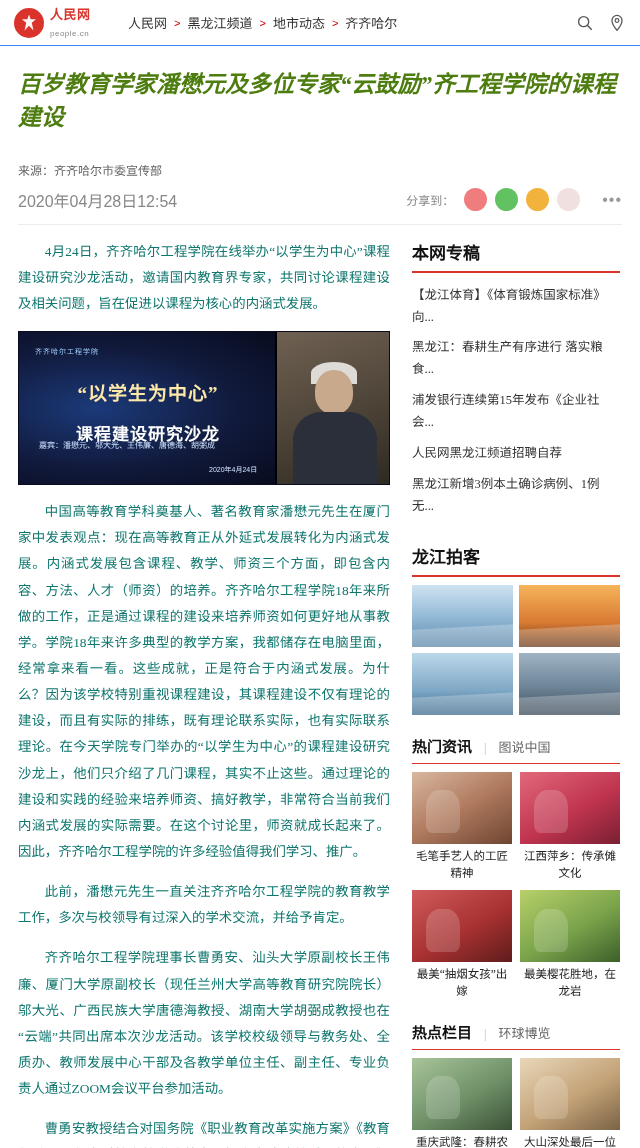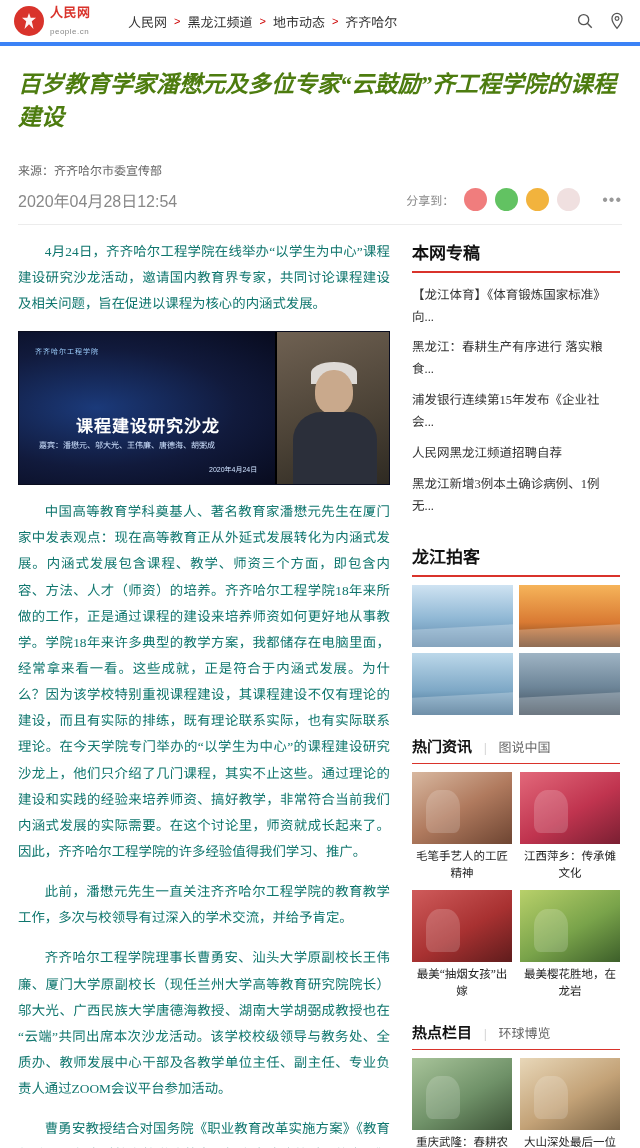--- a/index.html
+++ b/index.html
@@ -12,21 +12,21 @@
     width: 640px;
     min-height: 1148px;
     margin: 0 auto;
     background: #fff;
     position: relative;
   }
 
   
   .header {
     height: 46px;
-    border-bottom: 4px solid #3b82f6;
+    border-bottom: 1px solid #3b82f6;
     display: flex;
     align-items: center;
     padding: 0 14px;
     position: relative;
   }
   .logo {
     display: flex;
     align-items: center;
     gap: 6px;
     width: 92px;
@@ -188,21 +188,21 @@
     left: 0; right: 0; top: 46px;
     text-align: center;
     font-size: 19px;
     color: #ffe9a8;
     font-weight: bold;
     font-family: "Liberation Serif", serif;
     letter-spacing: 1px;
   }
   .fig-t2 {
     position: absolute;
-    left: 0; right: 0; top: 80px;
+    left: 0; right: 0; top: 88px;
     text-align: center;
     font-size: 17px;
     color: #ffffff;
     font-weight: bold;
     font-family: "Liberation Serif", serif;
     letter-spacing: 1px;
   }
   .fig-t3 {
     position: absolute;
     left: 20px; top: 108px;
@@ -401,20 +401,21 @@
 
   <div class="content">
 
     <div class="main-col">
 
       <p class="para">4月24日，齐齐哈尔工程学院在线举办“以学生为中心”课程建设研究沙龙活动，邀请国内教育界专家，共同讨论课程建设及相关问题，旨在促进以课程为核心的内涵式发展。</p>
 
       <div class="figure">
         <div class="fig-left">
           <div class="fig-band">齐齐哈尔工程学院</div>
+          <div class="fig-t1">“以学生为中心”</div>
           <div class="fig-t2">课程建设研究沙龙</div>
           <div class="fig-t3">嘉宾：潘懋元、邬大光、王伟廉、唐德海、胡弼成</div>
           <div class="fig-date">2020年4月24日</div>
         </div>
         <div class="fig-right">
           <span class="fig-person-hair"></span>
           <span class="fig-person-head"></span>
           <span class="fig-person-body"></span>
         </div>
       </div>

